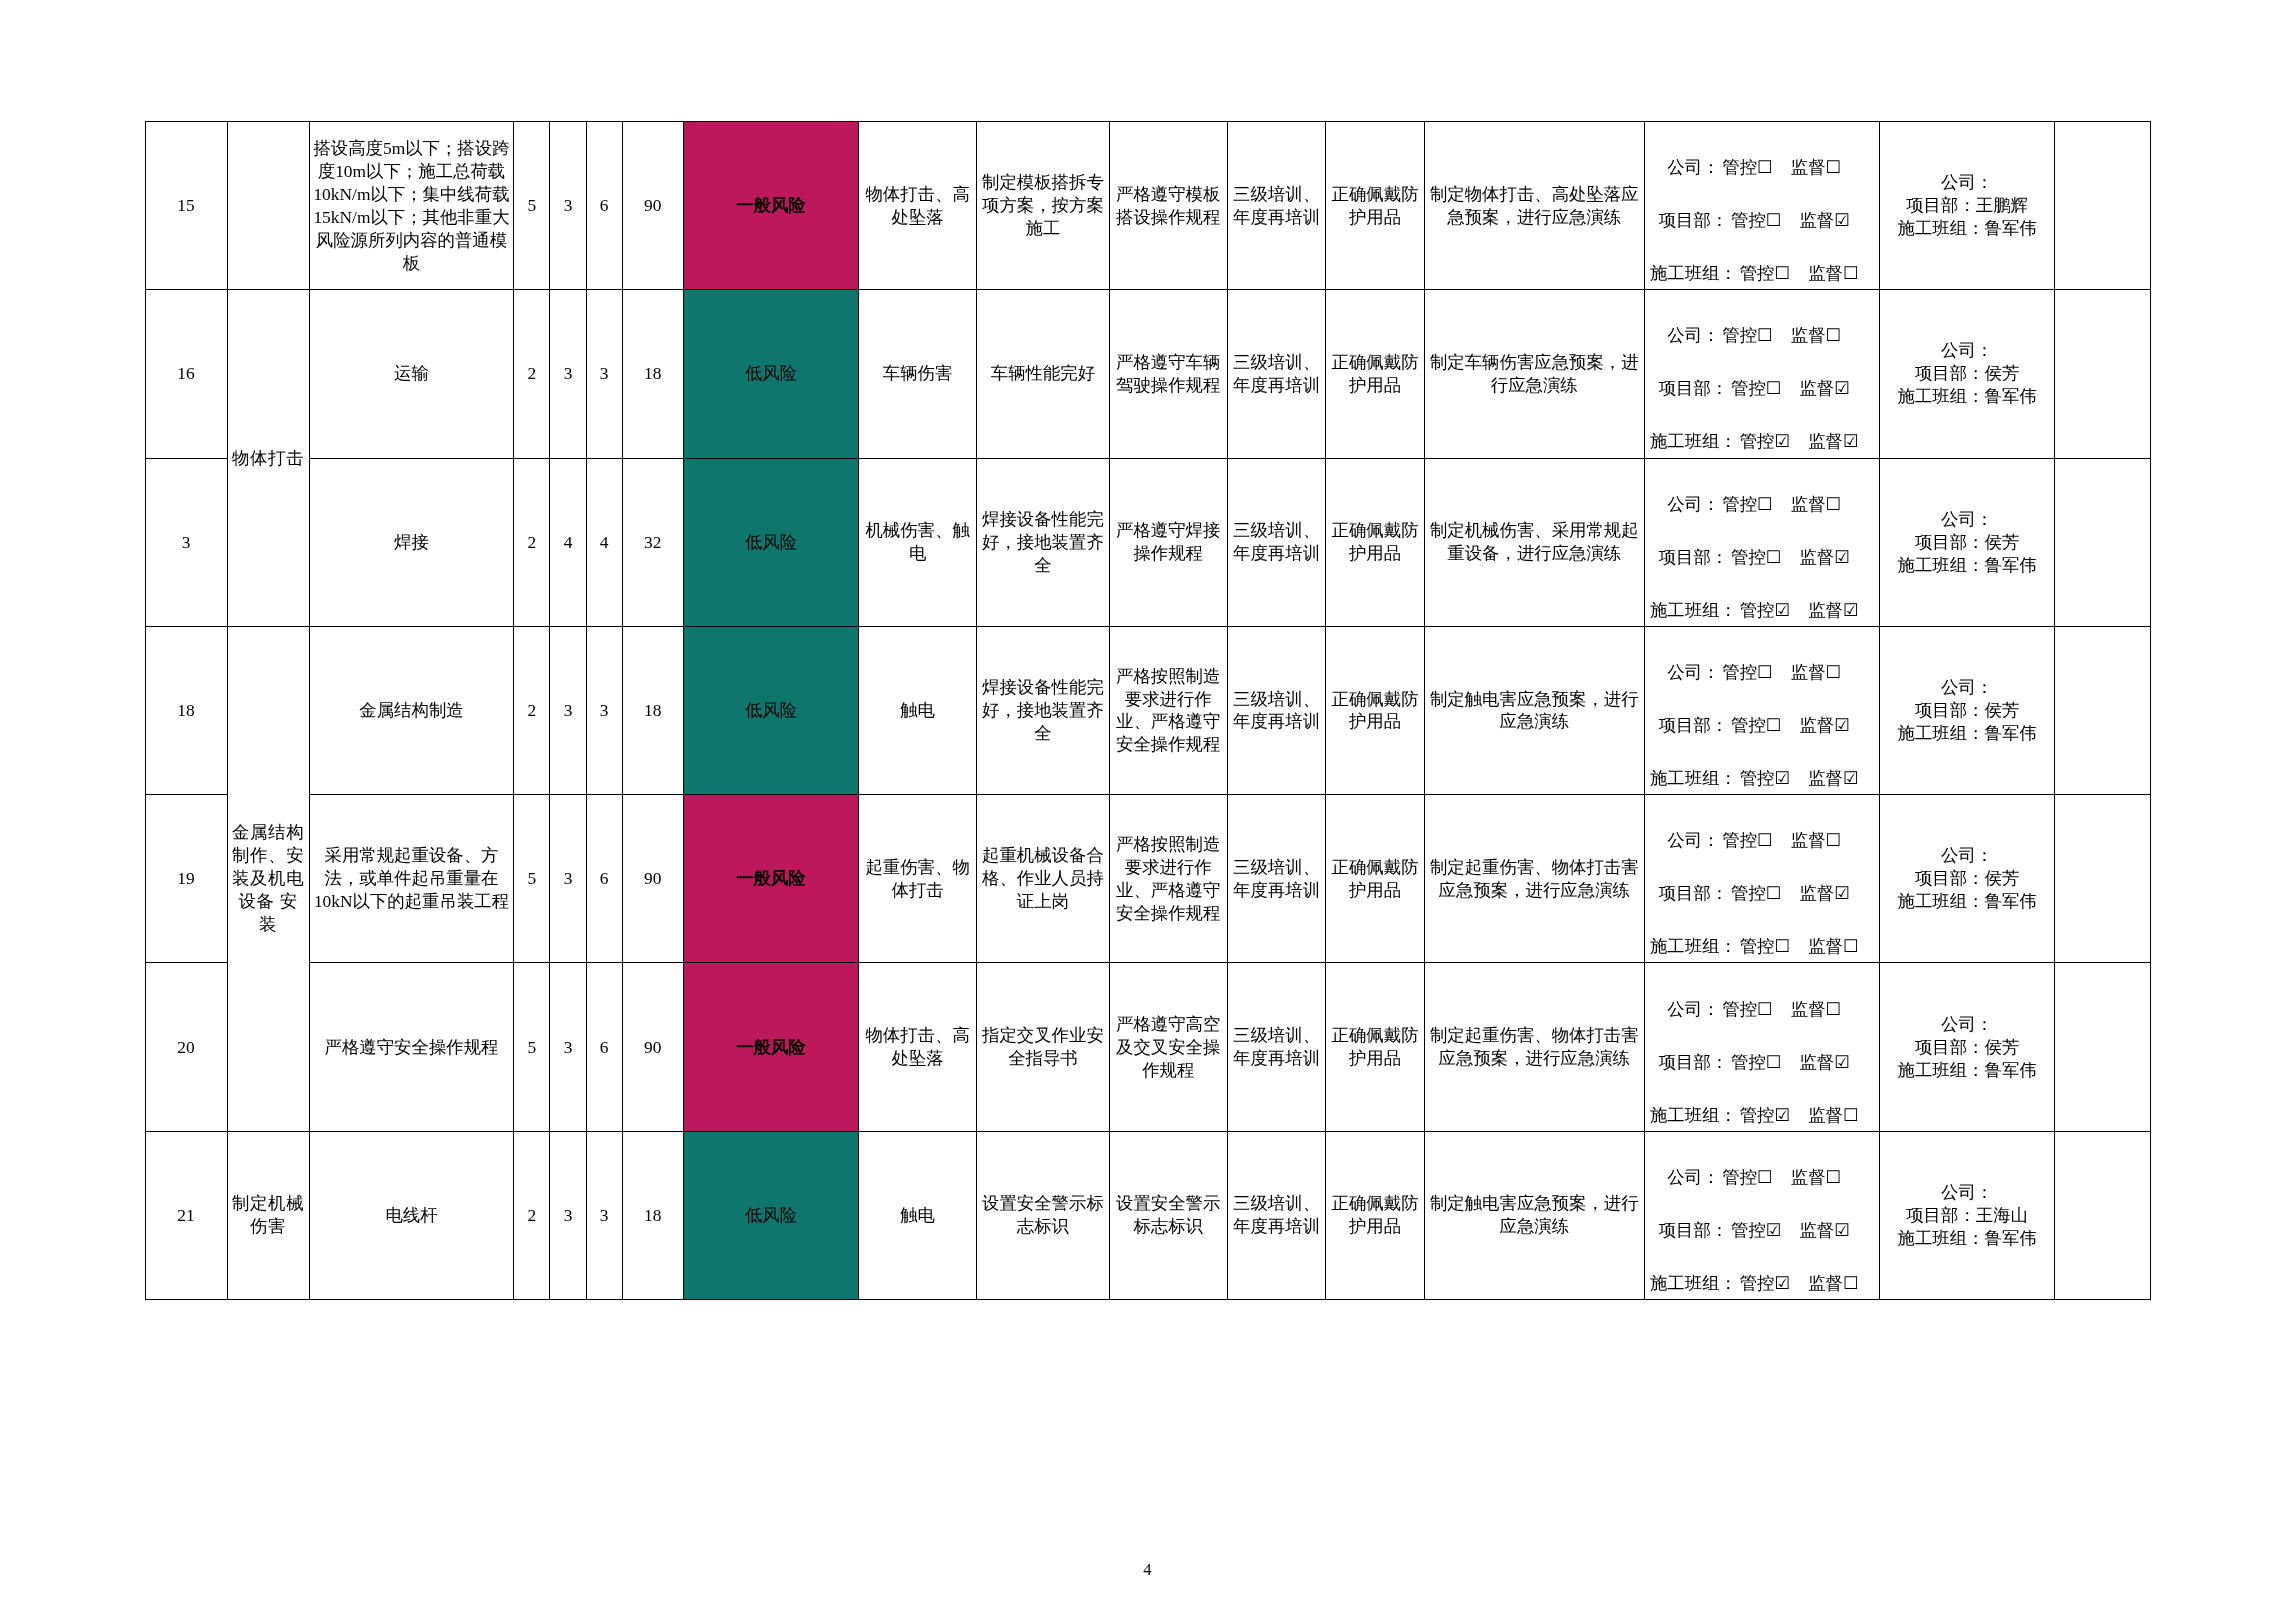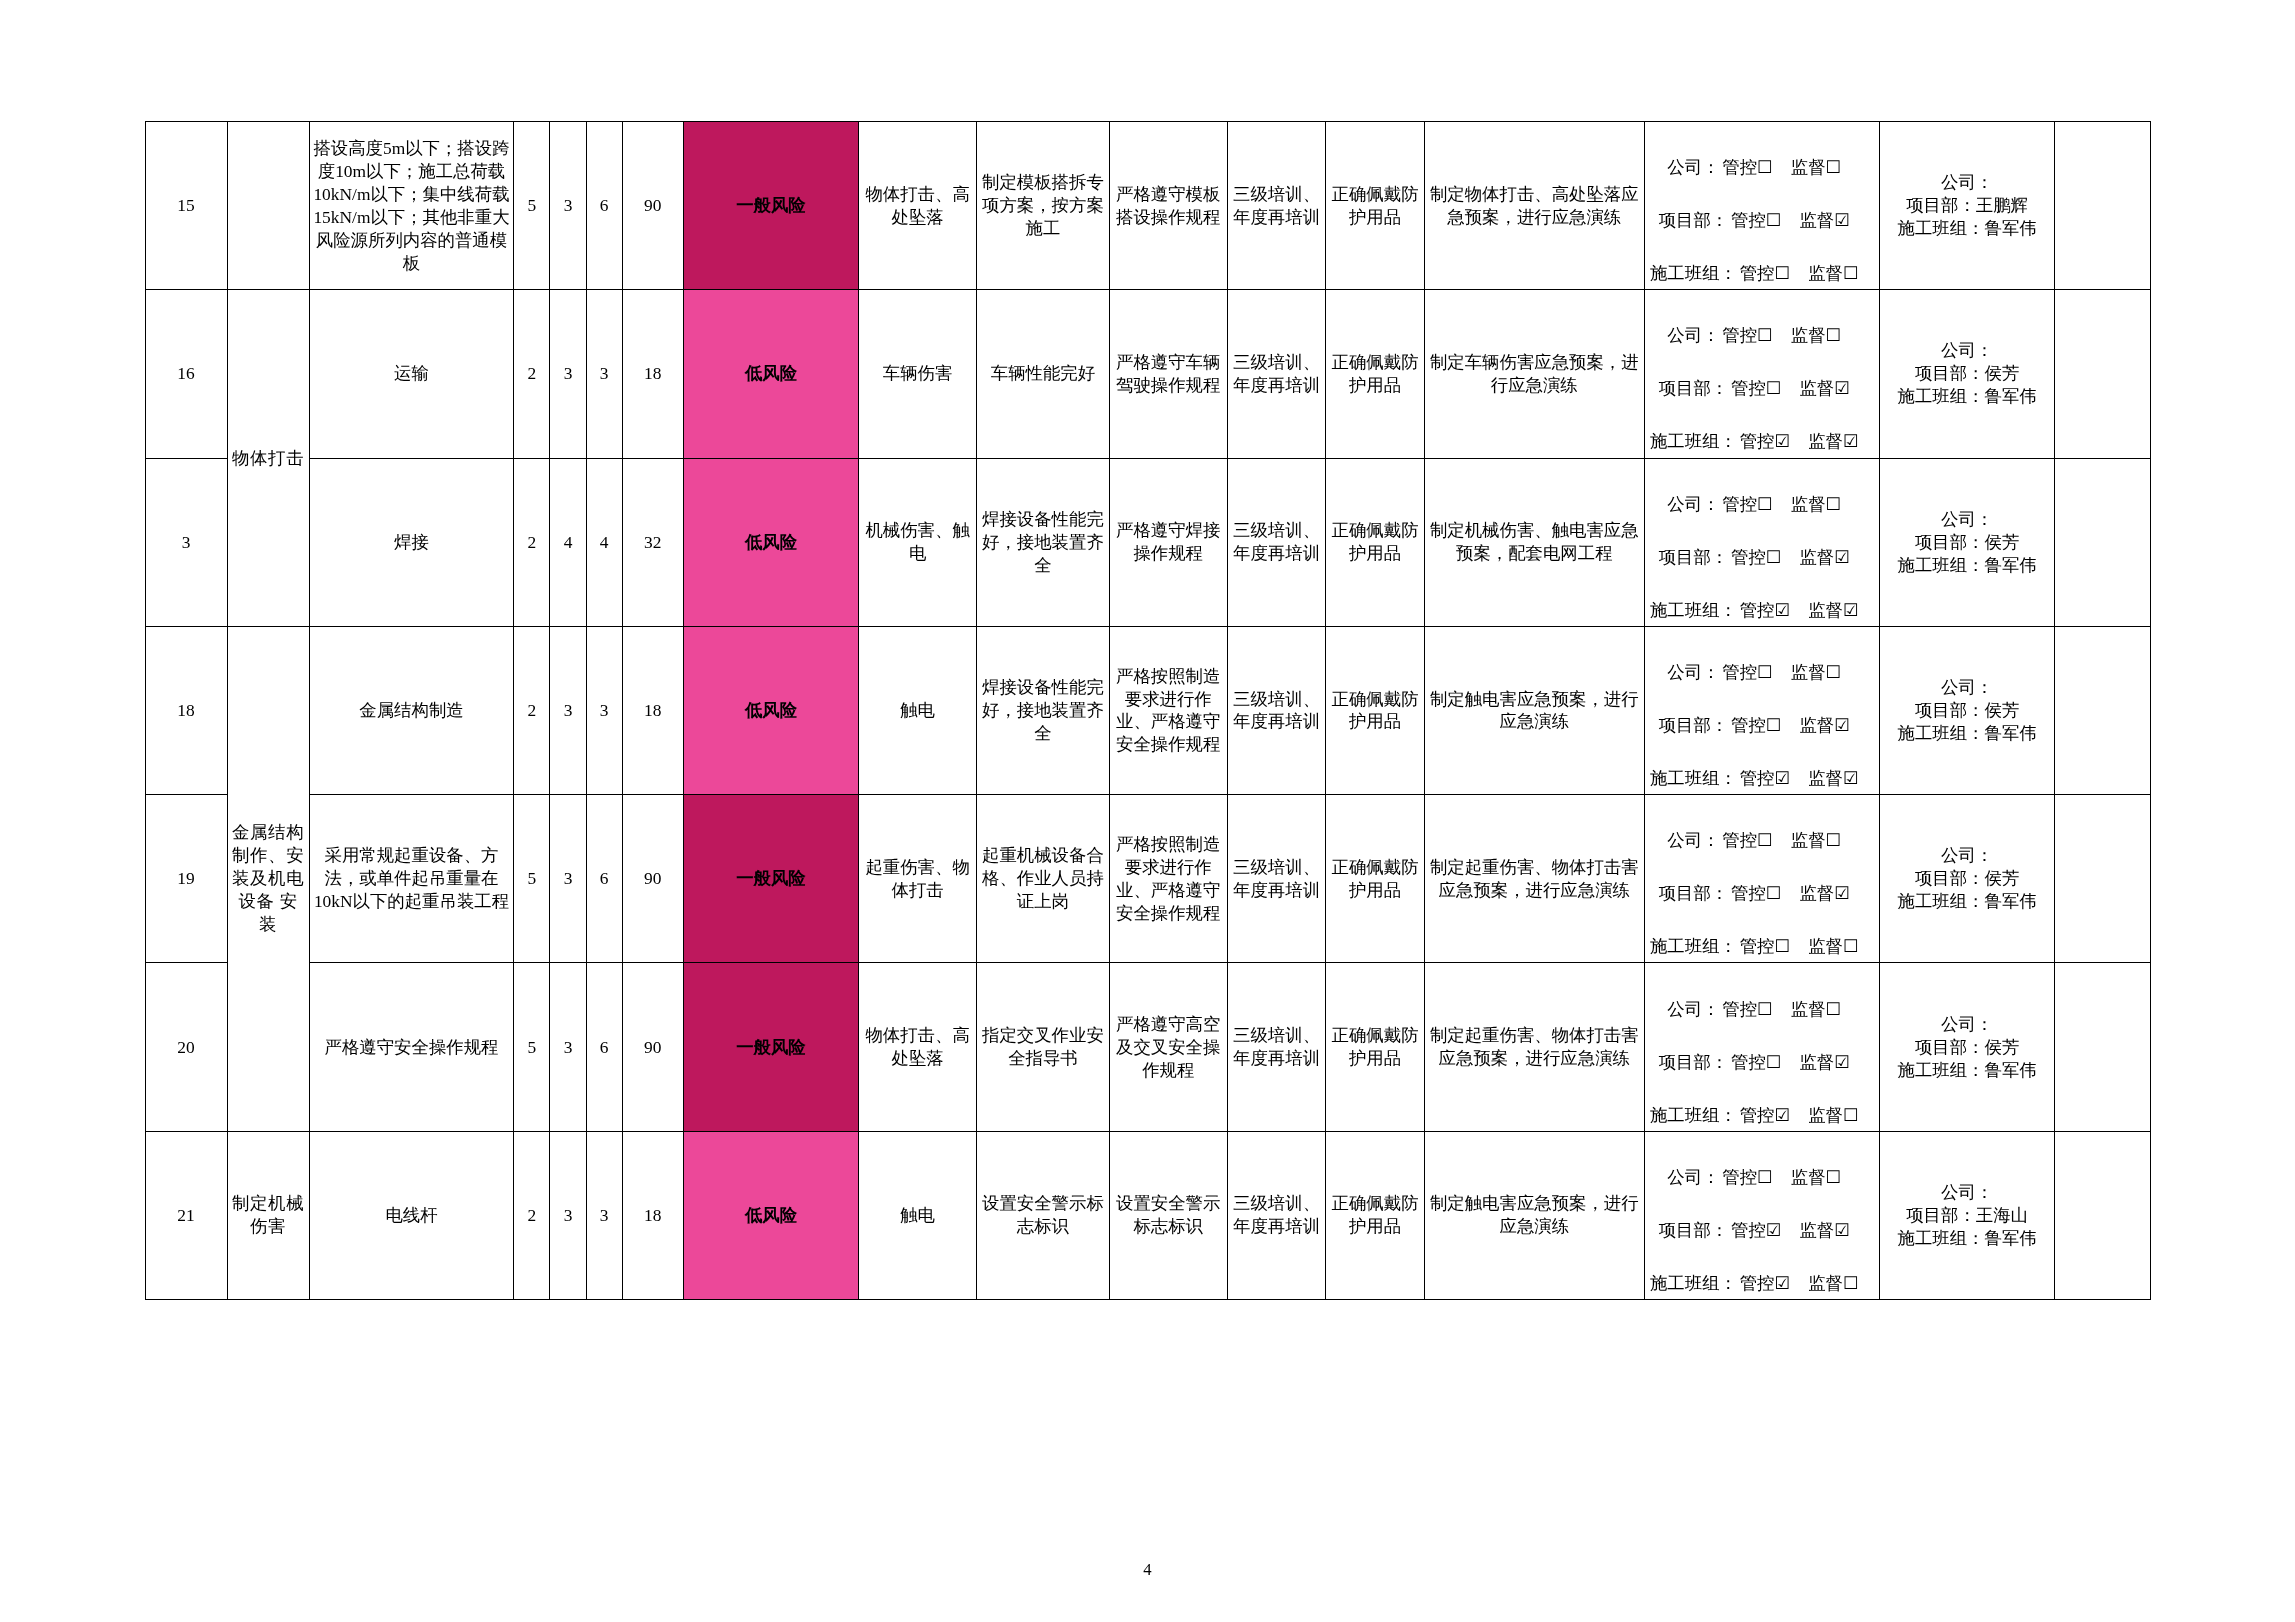--- a/index.html
+++ b/index.html
@@ -52,21 +52,21 @@
   col.c-measure { width: 121px; }
   col.c-eng     { width: 108px; }
   col.c-train   { width: 90px; }
   col.c-ppe     { width: 90px; }
   col.c-emer    { width: 201px; }
   col.c-check   { width: 215px; }
   col.c-resp    { width: 160px; }
   col.c-last    { width: 87px; }
 
   td.level-general { background: #be185d; font-weight: bold; }
-  td.level-low     { background: #ec4899; font-weight: bold; }
+  td.level-low     { background: #0f766e; font-weight: normal; }
 
   td.cat {
     font-size: 17.4px;
     line-height: 1.35;
     letter-spacing: 0.7px;
     padding: 2.8px 1.4px;
   }
   td.cat .vtxt {
     display: block;
   }
@@ -183,21 +183,21 @@
             <td class="small-num">2</td>
             <td class="small-num">4</td>
             <td class="small-num">4</td>
             <td class="small-num">32</td>
             <td class="level-low">低风险</td>
             <td>机械伤害、触电</td>
             <td>焊接设备性能完好，接地装置齐全</td>
             <td>严格遵守焊接操作规程</td>
             <td>三级培训、年度再培训</td>
             <td>正确佩戴防护用品</td>
-            <td>制定机械伤害、触电害应急预案，配套电网工程</td>
+            <td>制定机械伤害、采用常规起重设备，进行应急演练</td>
             <td class="check">
               <div class="row-ck"><span class="lbl">公司：</span><span class="box">管控☐</span><span class="box">监督☐</span></div>
               <div class="row-ck"><span class="lbl">项目部：</span><span class="box">管控☐</span><span class="box">监督☑</span></div>
               <div class="row-ck"><span class="lbl">施工班组：</span><span class="box">管控☑</span><span class="box">监督☑</span></div>
             </td>
             <td class="resp">
               <div>公司：</div>
               <div>项目部：侯芳</div>
               <div>施工班组：鲁军伟</div>
             </td>

